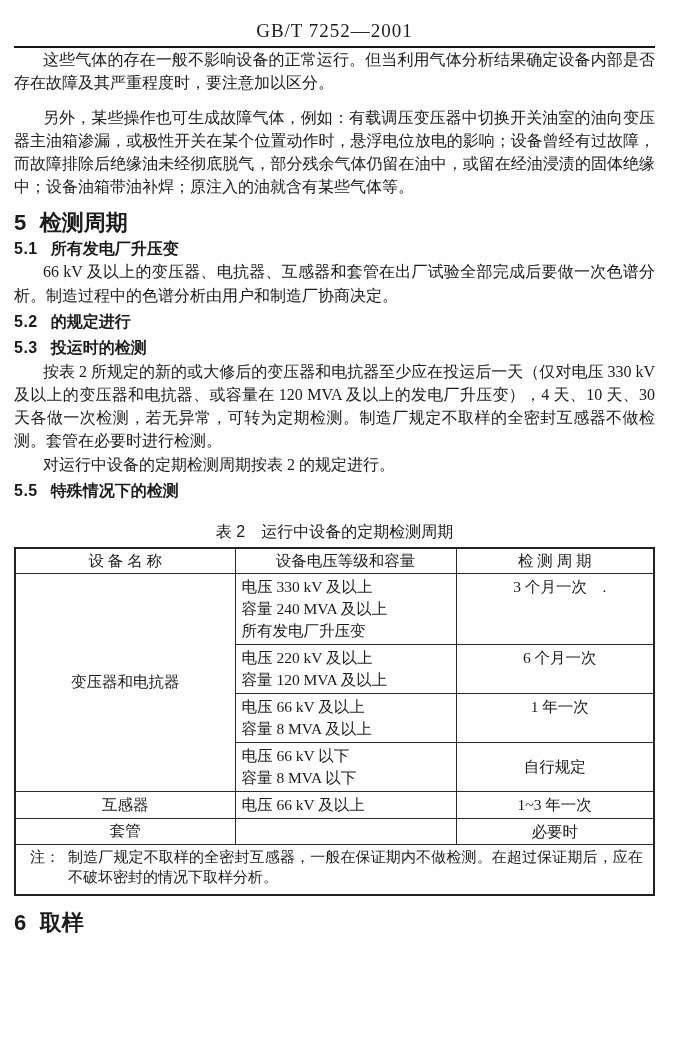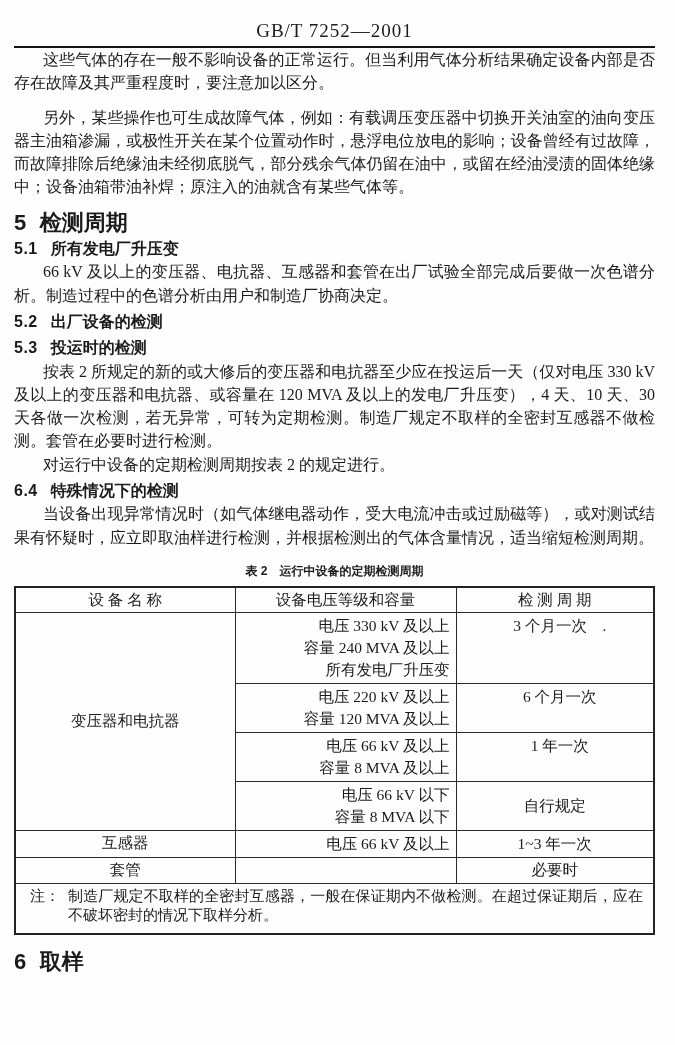--- a/index.html
+++ b/index.html
@@ -42,24 +42,24 @@
     font-size:22px;
     font-weight:bold;
     line-height:23.3px;
     font-family:"Liberation Sans","DejaVu Sans",sans-serif;
   }
   .h-chapter{margin-top:12px;}
   .h-sub{margin-top:3px;font-size:16px;}
   .hnum{display:inline-block;margin-right:13px;letter-spacing:.5px;}
   
   .table-caption{
-    margin-top:11px;
+    margin-top:19px;
     text-align:center;
-    font-weight:bold;
-    font-size:12px;
+    font-weight:normal;
+    font-size:16px;
     line-height:22px;
     font-family:"Liberation Sans","DejaVu Sans",sans-serif;
   }
   table.t2{
     width:100%;
     margin-top:4px;
     border-collapse:collapse;
     border:2px solid #222;
     font-size:15.5px;
   }
@@ -69,21 +69,21 @@
     font-family:Liberation Serif, serif;
   }
   table.t2 th{
     font-weight:normal;
     text-align:center;
     height:20px;
     line-height:18px;
   }
   td.equip{text-align:center;vertical-align:middle;}
   td.spec{padding-left:9px;vertical-align:middle;}
-  td.spec .spec-line{line-height:20px;padding:1px 0;text-align:right;}
+  td.spec .spec-line{line-height:20px;padding:1px 0;}
   td.period{text-align:center;vertical-align:middle;line-height:20px;}
   td.period.vtop{vertical-align:top;padding-top:3px;padding-left:16px;}
   tr.note-row td{padding:3px 10px 7px 14px;}
   .note{display:flex;font-size:15px;line-height:19.5px;text-align:justify;}
   .note-label{white-space:nowrap;margin-right:8px;}
   
   .h-chapter.s6{margin-top:15px;}
 </style>
 </head>
 <body>
@@ -96,29 +96,28 @@
   </div>
 
   <p class="para">这些气体的存在一般不影响设备的正常运行。但当利用气体分析结果确定设备内部是否存在故障及其严重程度时，要注意加以区分。</p>
   <p class="para first">另外，某些操作也可生成故障气体，例如：有载调压变压器中切换开关油室的油向变压器主油箱渗漏，或极性开关在某个位置动作时，悬浮电位放电的影响；设备曾经有过故障，而故障排除后绝缘油未经彻底脱气，部分残余气体仍留在油中，或留在经油浸渍的固体绝缘中；设备油箱带油补焊；原注入的油就含有某些气体等。</p>
 
   <h2 class="h-chapter"><span class="hnum">5</span><span>检测周期</span></h2>
 
   <h3 class="h-sub"><span class="hnum">5.1</span><span>所有发电厂升压变</span></h3>
   <p class="para">66 kV 及以上的变压器、电抗器、互感器和套管在出厂试验全部完成后要做一次色谱分析。制造过程中的色谱分析由用户和制造厂协商决定。</p>
 
-  <h3 class="h-sub"><span class="hnum">5.2</span><span>出厂设备的检测</span></h3>
+  <h3 class="h-sub"><span class="hnum">5.2</span><span>的规定进行</span></h3>
 
   <h3 class="h-sub"><span class="hnum">5.3</span><span>投运时的检测</span></h3>
   <p class="para">按表 2 所规定的新的或大修后的变压器和电抗器至少应在投运后一天（仅对电压 330 kV 及以上的变压器和电抗器、或容量在 120 MVA 及以上的发电厂升压变），4 天、10 天、30 天各做一次检测，若无异常，可转为定期检测。制造厂规定不取样的全密封互感器不做检测。套管在必要时进行检测。</p>
 
   <p class="para">对运行中设备的定期检测周期按表 2 的规定进行。</p>
 
-  <h3 class="h-sub"><span class="hnum">6.4</span><span>特殊情况下的检测</span></h3>
-  <p class="para">当设备出现异常情况时（如气体继电器动作，受大电流冲击或过励磁等），或对测试结果有怀疑时，应立即取油样进行检测，并根据检测出的气体含量情况，适当缩短检测周期。</p>
+  <h3 class="h-sub"><span class="hnum">5.5</span><span>特殊情况下的检测</span></h3>
 
   <div class="table-caption">表 2　运行中设备的定期检测周期</div>
 
   <table class="t2">
     <colgroup>
       <col style="width:220px">
         <col style="width:221px">
         <col>
     </colgroup>
     <thead>

